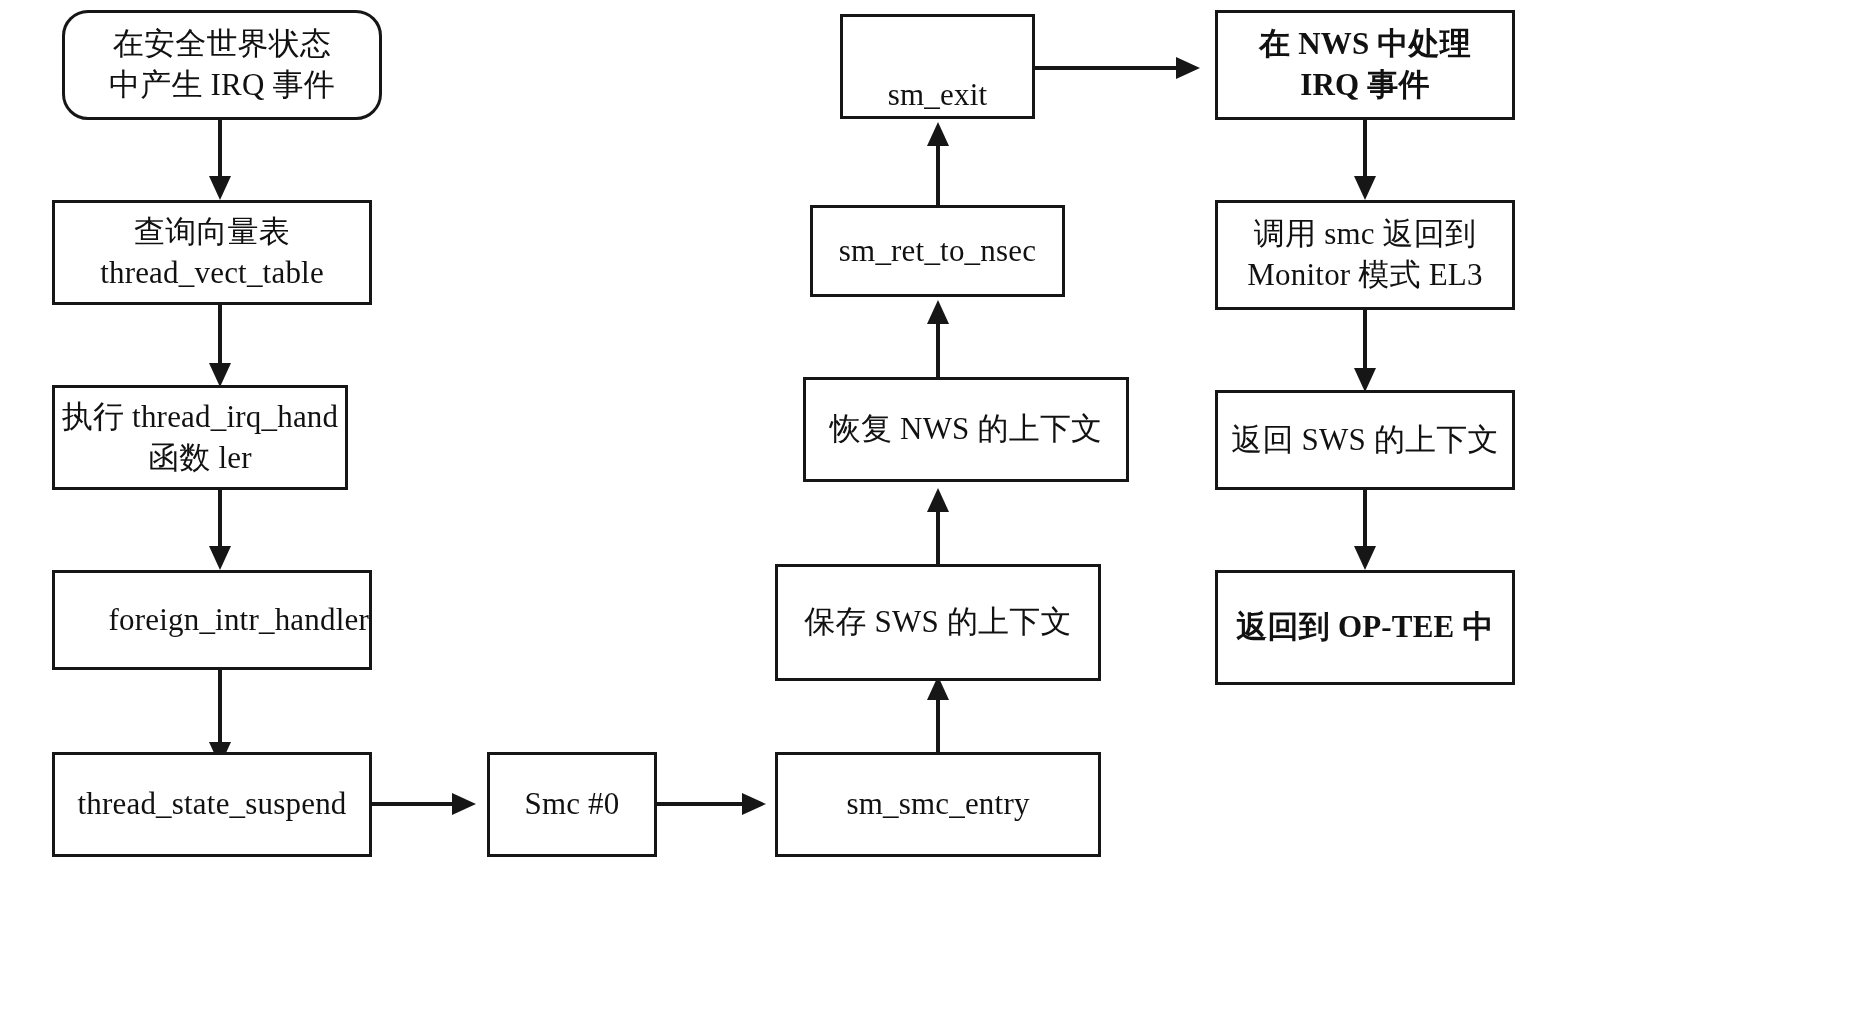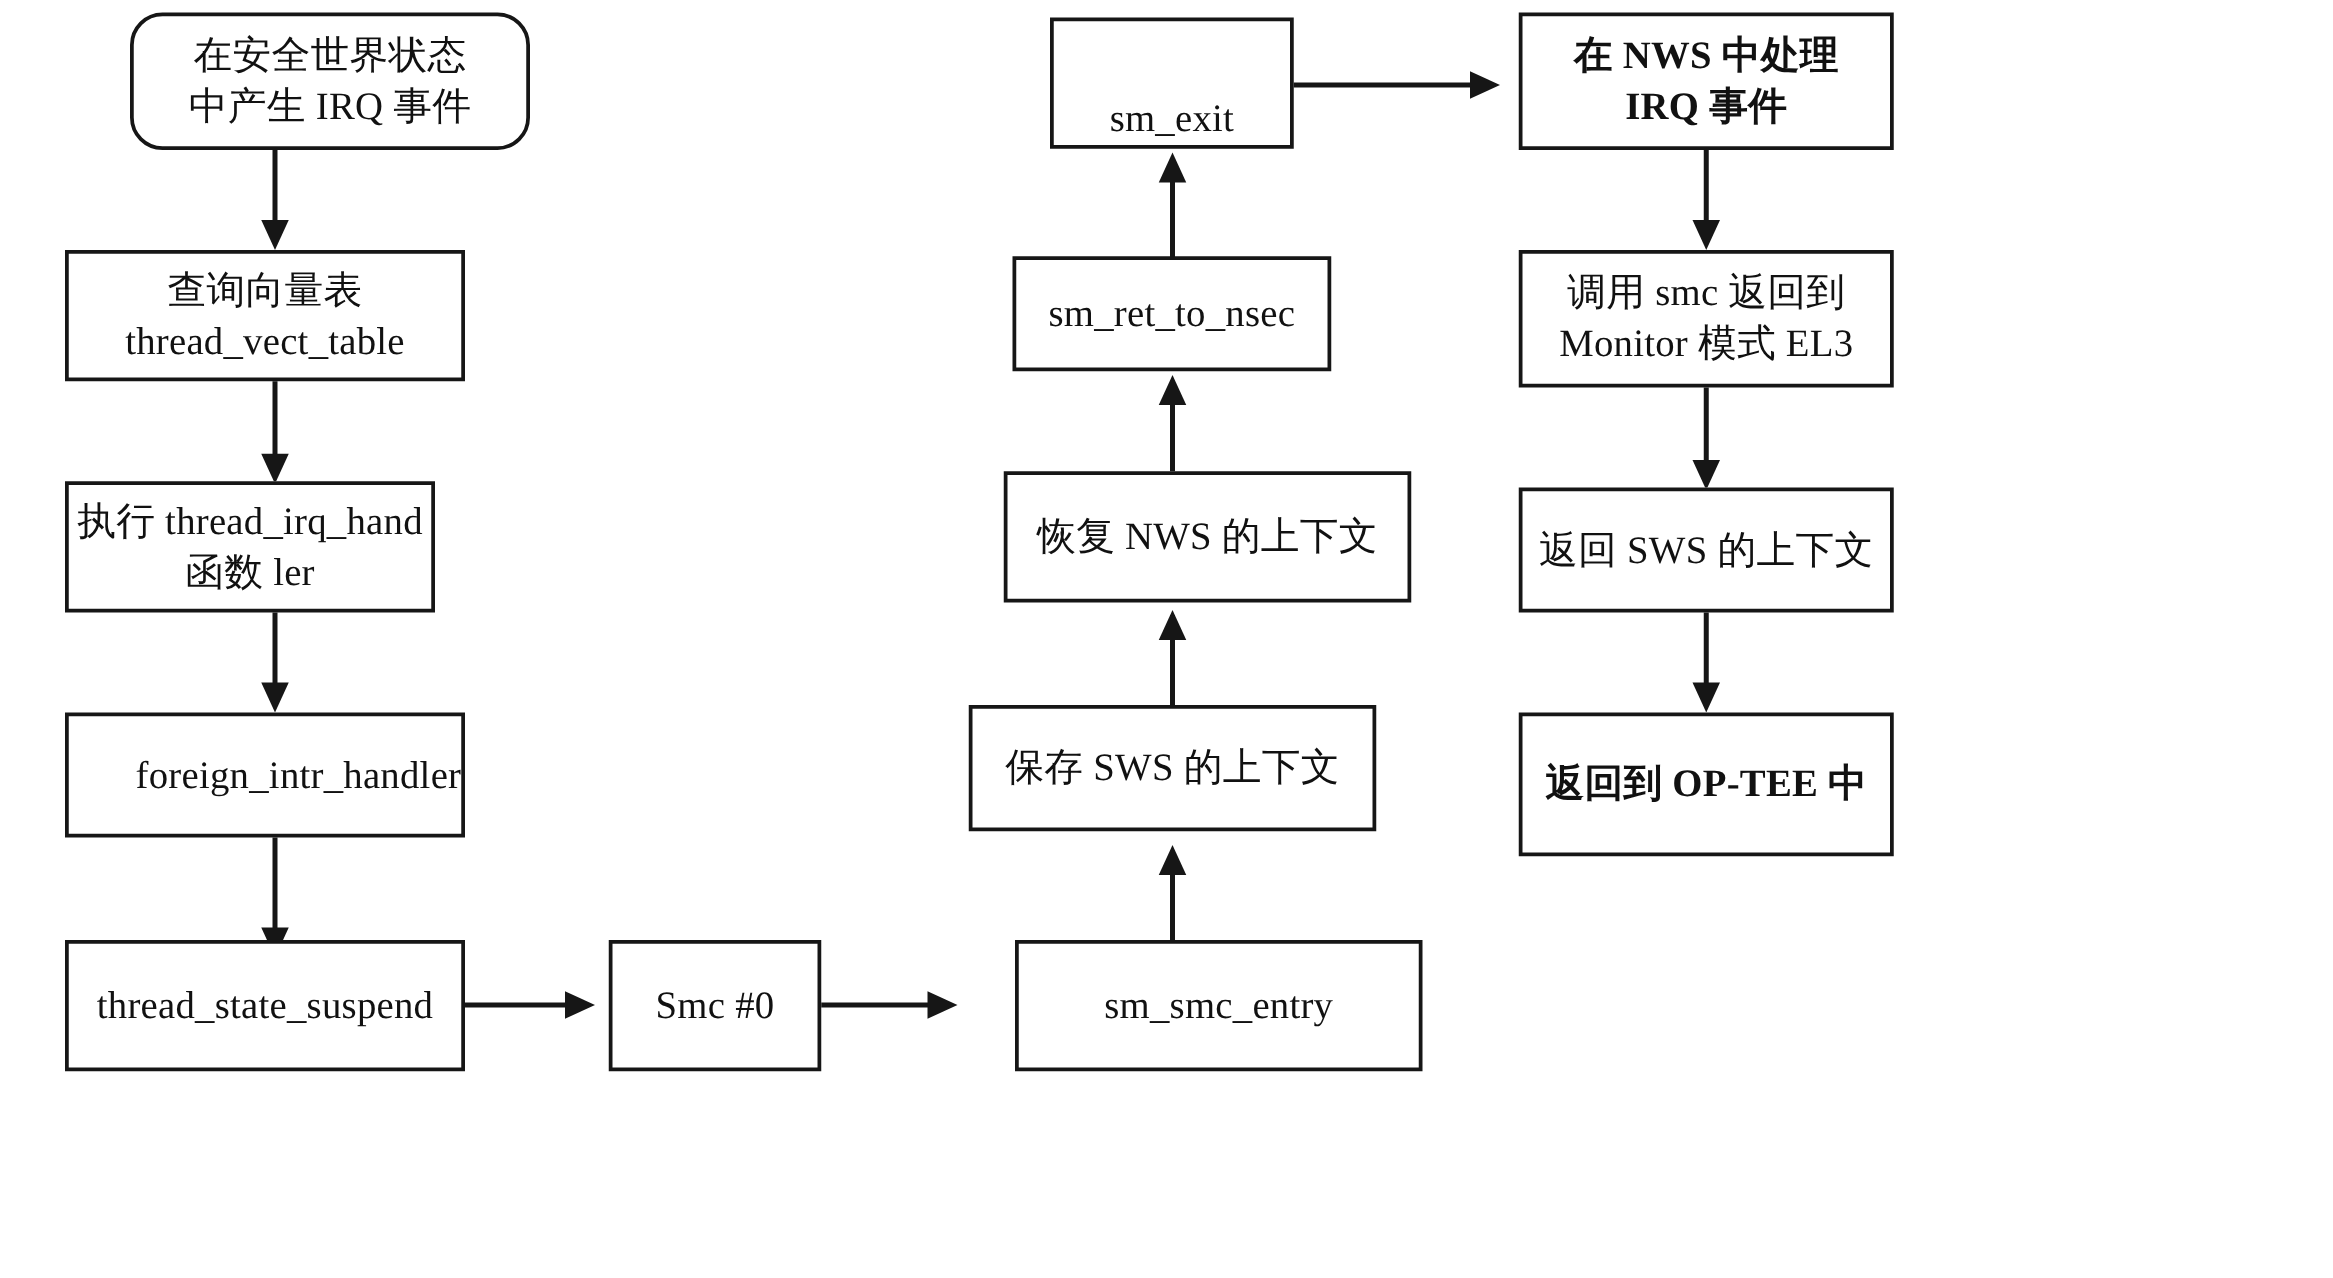--- a/index.html
+++ b/index.html
@@ -25,21 +25,20 @@
     flex-direction: column;
     align-items: center;
     justify-content: center;
     text-align: center;
     line-height: 1.32;
     font-size: 31px;
     letter-spacing: 0.2px;
   }
   .node.rounded {
     border-radius: 26px;
-    margin-left: 42px;
   }
   .node .line {
     display: block;
     white-space: nowrap;
   }
   .edge {
     position: absolute;
     background: #161616;
   }
   .edge.v { width: 4px; }
@@ -108,28 +107,28 @@
   <div class="edge h" style="left:372px; top:802px; width:86px; height:4px;"></div>
   <div class="arrowhead right" style="left:452px; top:793px;"></div>
 
   <div class="node" style="left:487px; top:752px; width:170px; height:105px;">
     <span class="line">Smc #0</span>
   </div>
 
   <div class="edge h" style="left:657px; top:802px; width:90px; height:4px;"></div>
   <div class="arrowhead right" style="left:742px; top:793px;"></div>
 
-  <div class="node" style="left:775px; top:752px; width:326px; height:105px;margin-left:37px;">
+  <div class="node" style="left:775px; top:752px; width:326px; height:105px;">
     <span class="line">sm_smc_entry</span>
   </div>
 
   <div class="edge v" style="left:936px; top:682px; width:4px; height:70px;"></div>
   <div class="arrowhead up" style="left:927px; top:676px;"></div>
 
-  <div class="node" style="left:775px; top:564px; width:326px; height:101px;">
+  <div class="node" style="left:775px; top:564px; width:326px; height:117px;">
     <span class="line">保存 SWS 的上下文</span>
   </div>
 
   <div class="edge v" style="left:936px; top:492px; width:4px; height:72px;"></div>
   <div class="arrowhead up" style="left:927px; top:488px;"></div>
 
   <div class="node" style="left:775px; top:377px; width:326px; height:105px;margin-left:28px;">
     <span class="line">恢复 NWS 的上下文</span>
   </div>
 

